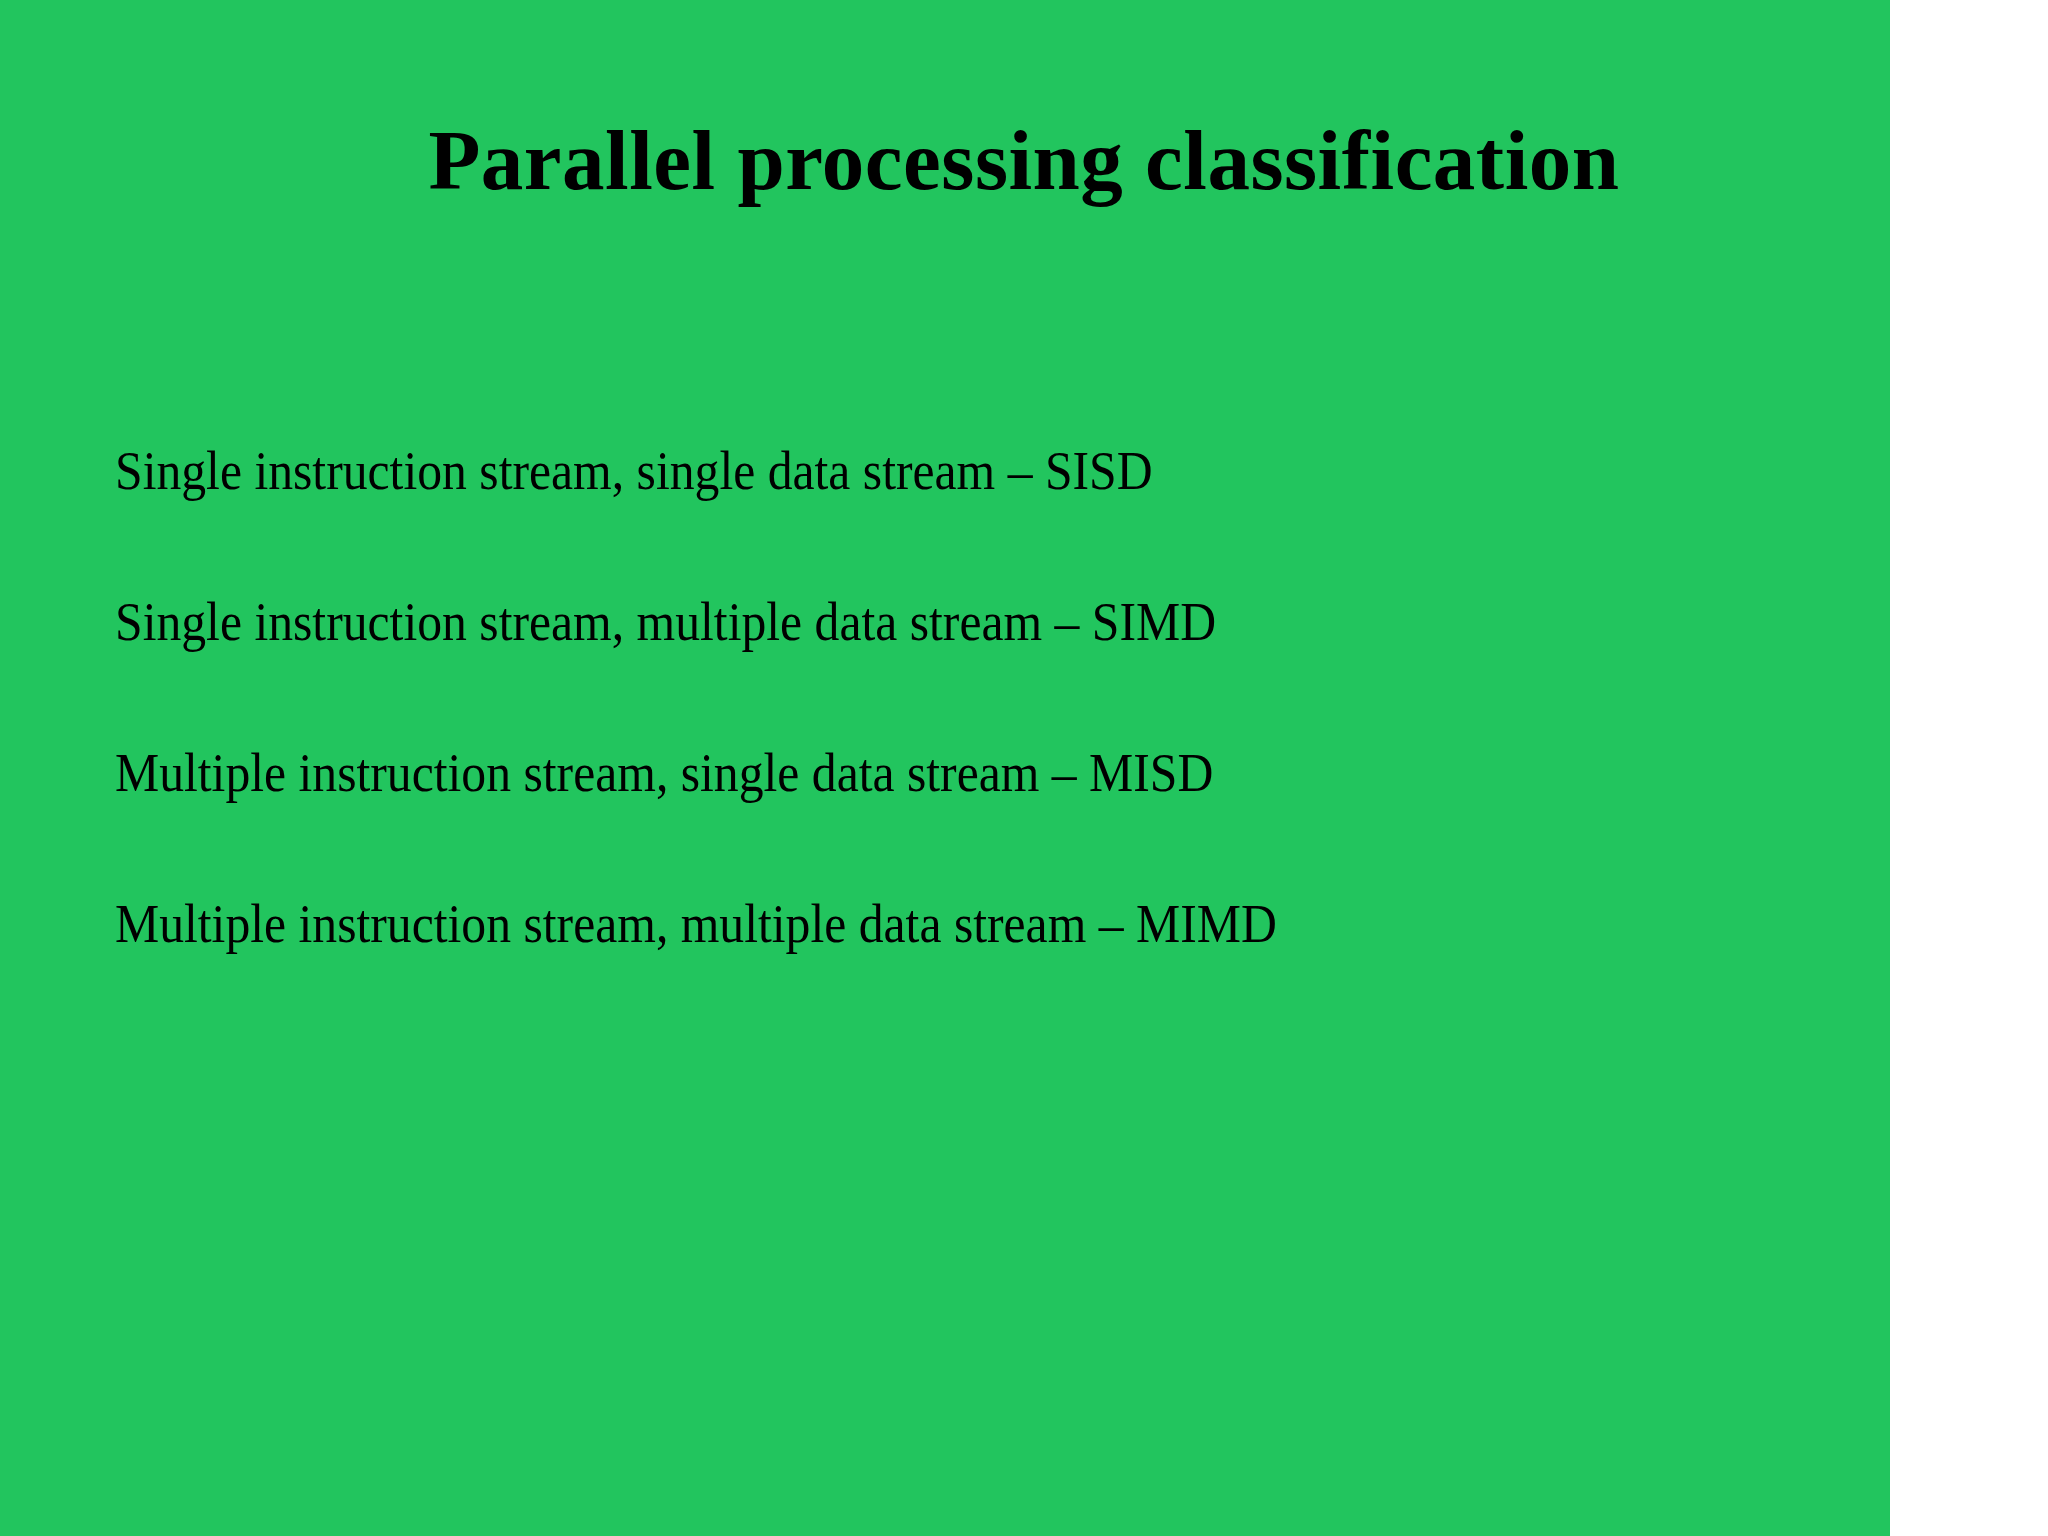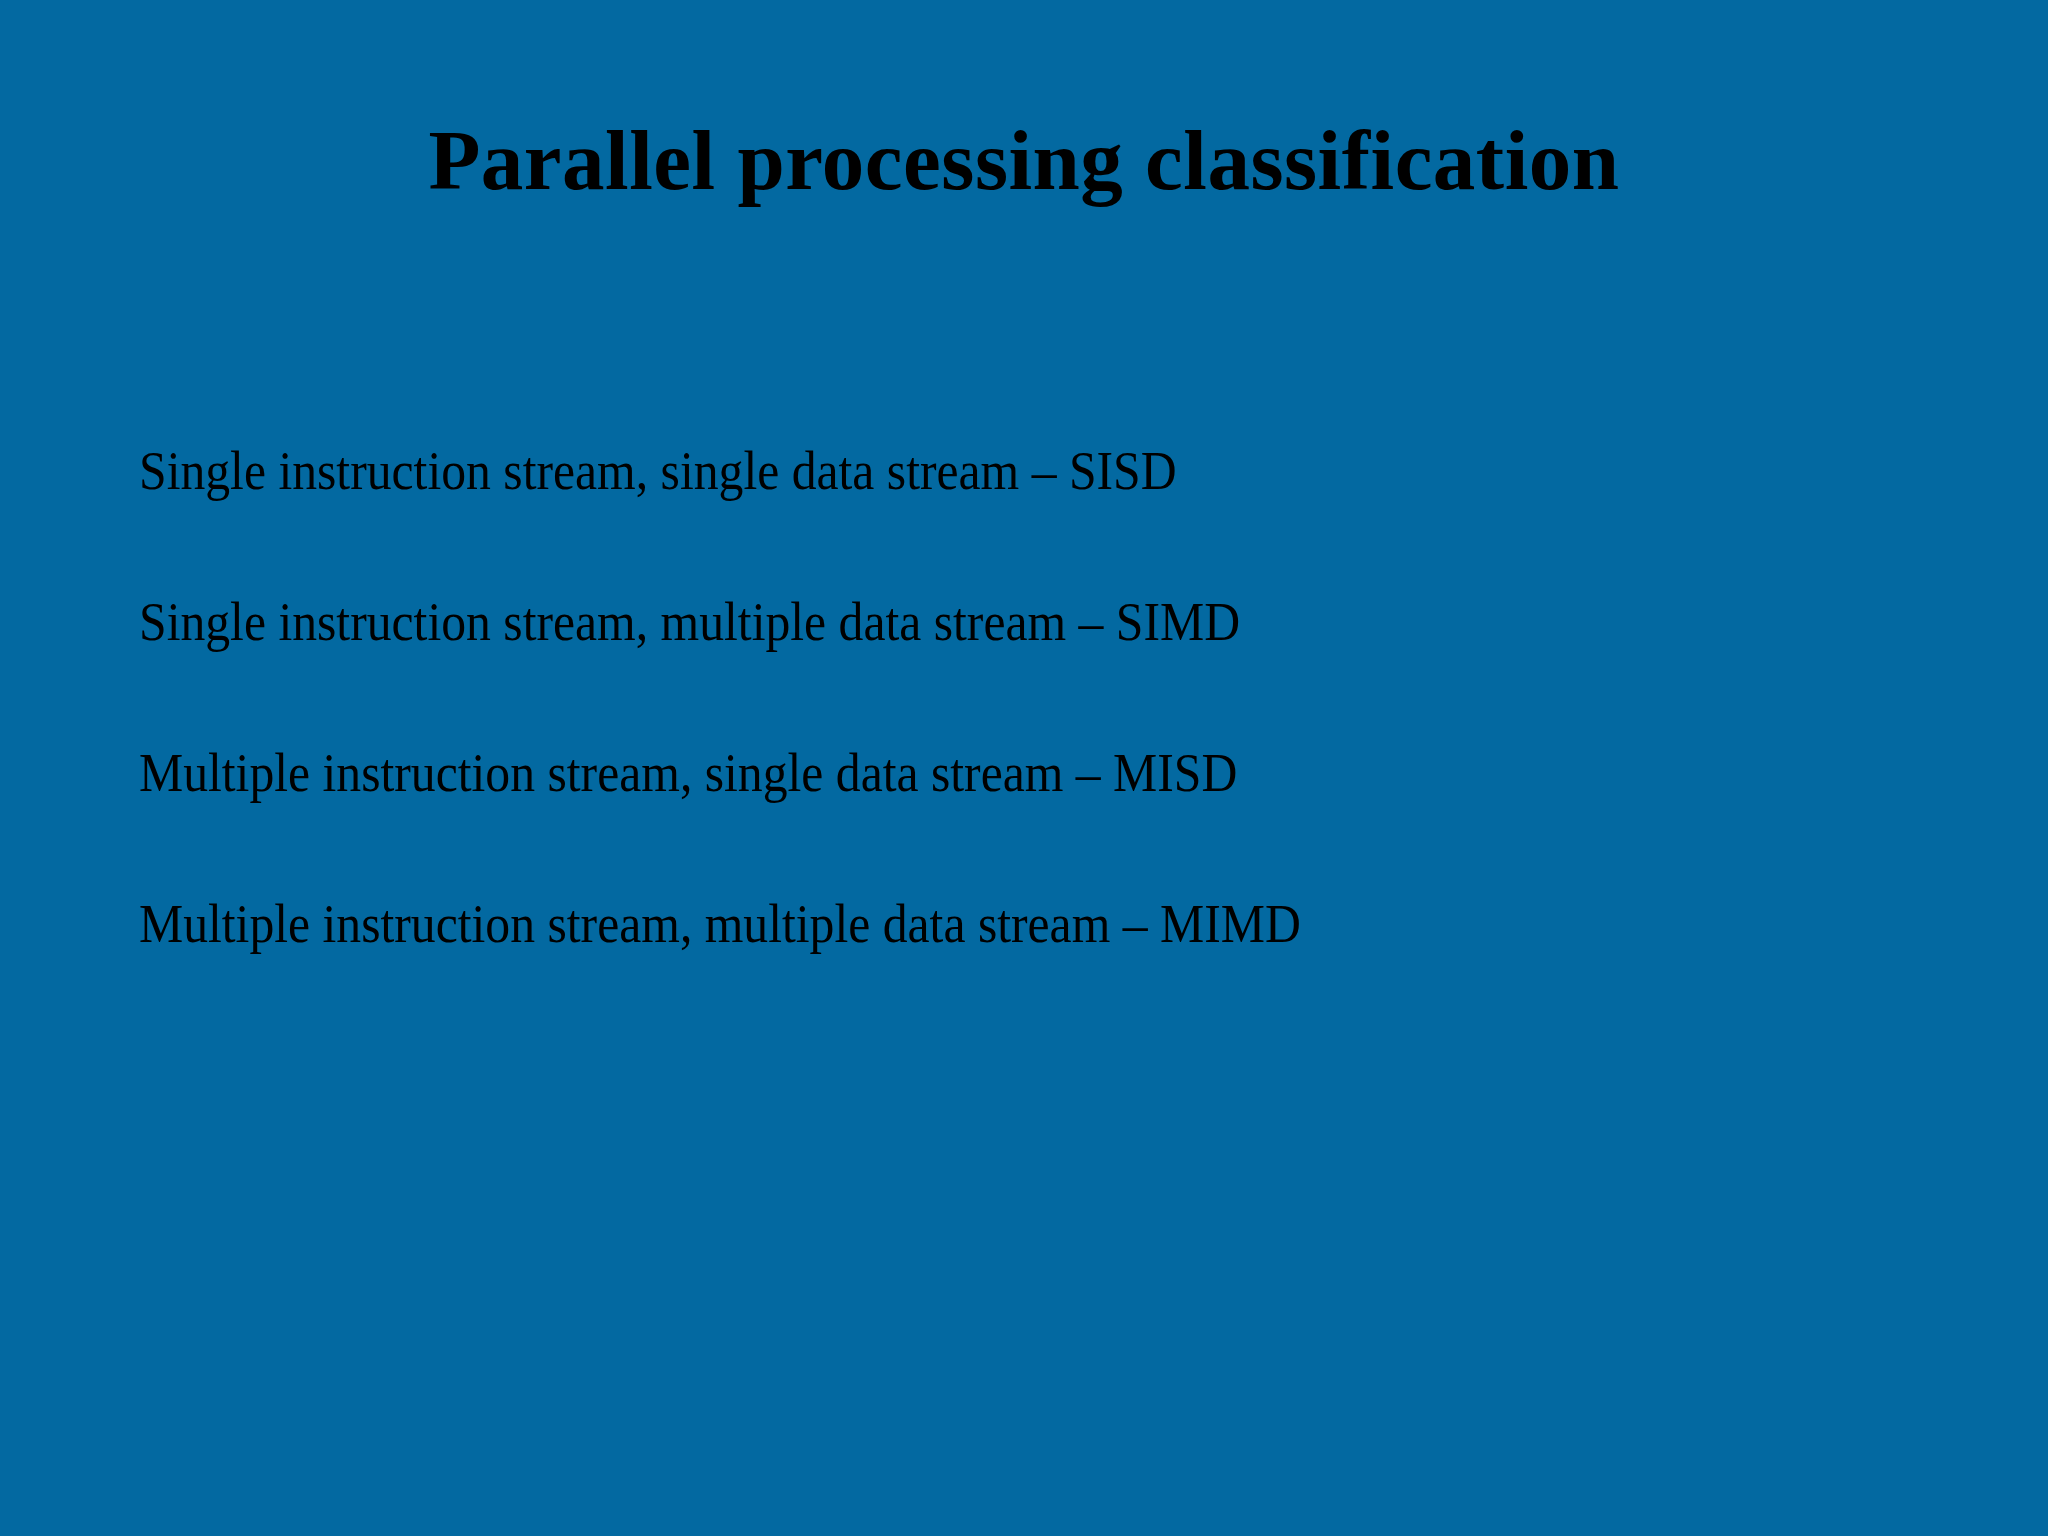--- a/index.html
+++ b/index.html
@@ -11,23 +11,23 @@
     width: 2048px;
     height: 1536px;
     overflow: hidden;
     font-family: "Liberation Serif", "DejaVu Serif", serif;
     color: #000000;
     -webkit-font-smoothing: antialiased;
   }
 
   .slide {
     position: relative;
-    width: 2048px;
+    width: 1890px;
     height: 1536px;
-    background: #0369a1;
+    background: #22c55e;
     box-sizing: border-box;
   }
 
   .slide-title {
     position: absolute;
     left: 0;
     top: 112px;
     width: 2048px;
     text-align: center;
     font-family: "Liberation Serif", "DejaVu Serif", serif;
@@ -37,21 +37,20 @@
     letter-spacing: 0.5px;
     color: #000000;
     white-space: nowrap;
   }
 
   .body-block {
     position: absolute;
     left: 115px;
     top: 440px;
     width: 1800px;
-    margin-left: 24px;
   }
 
   .bullet-line {
     font-family: "Liberation Serif", "DejaVu Serif", serif;
     font-weight: normal;
     font-size: 54px;
     line-height: 62px;
     color: #000000;
     white-space: nowrap;
     margin: 0 0 89px 0;

